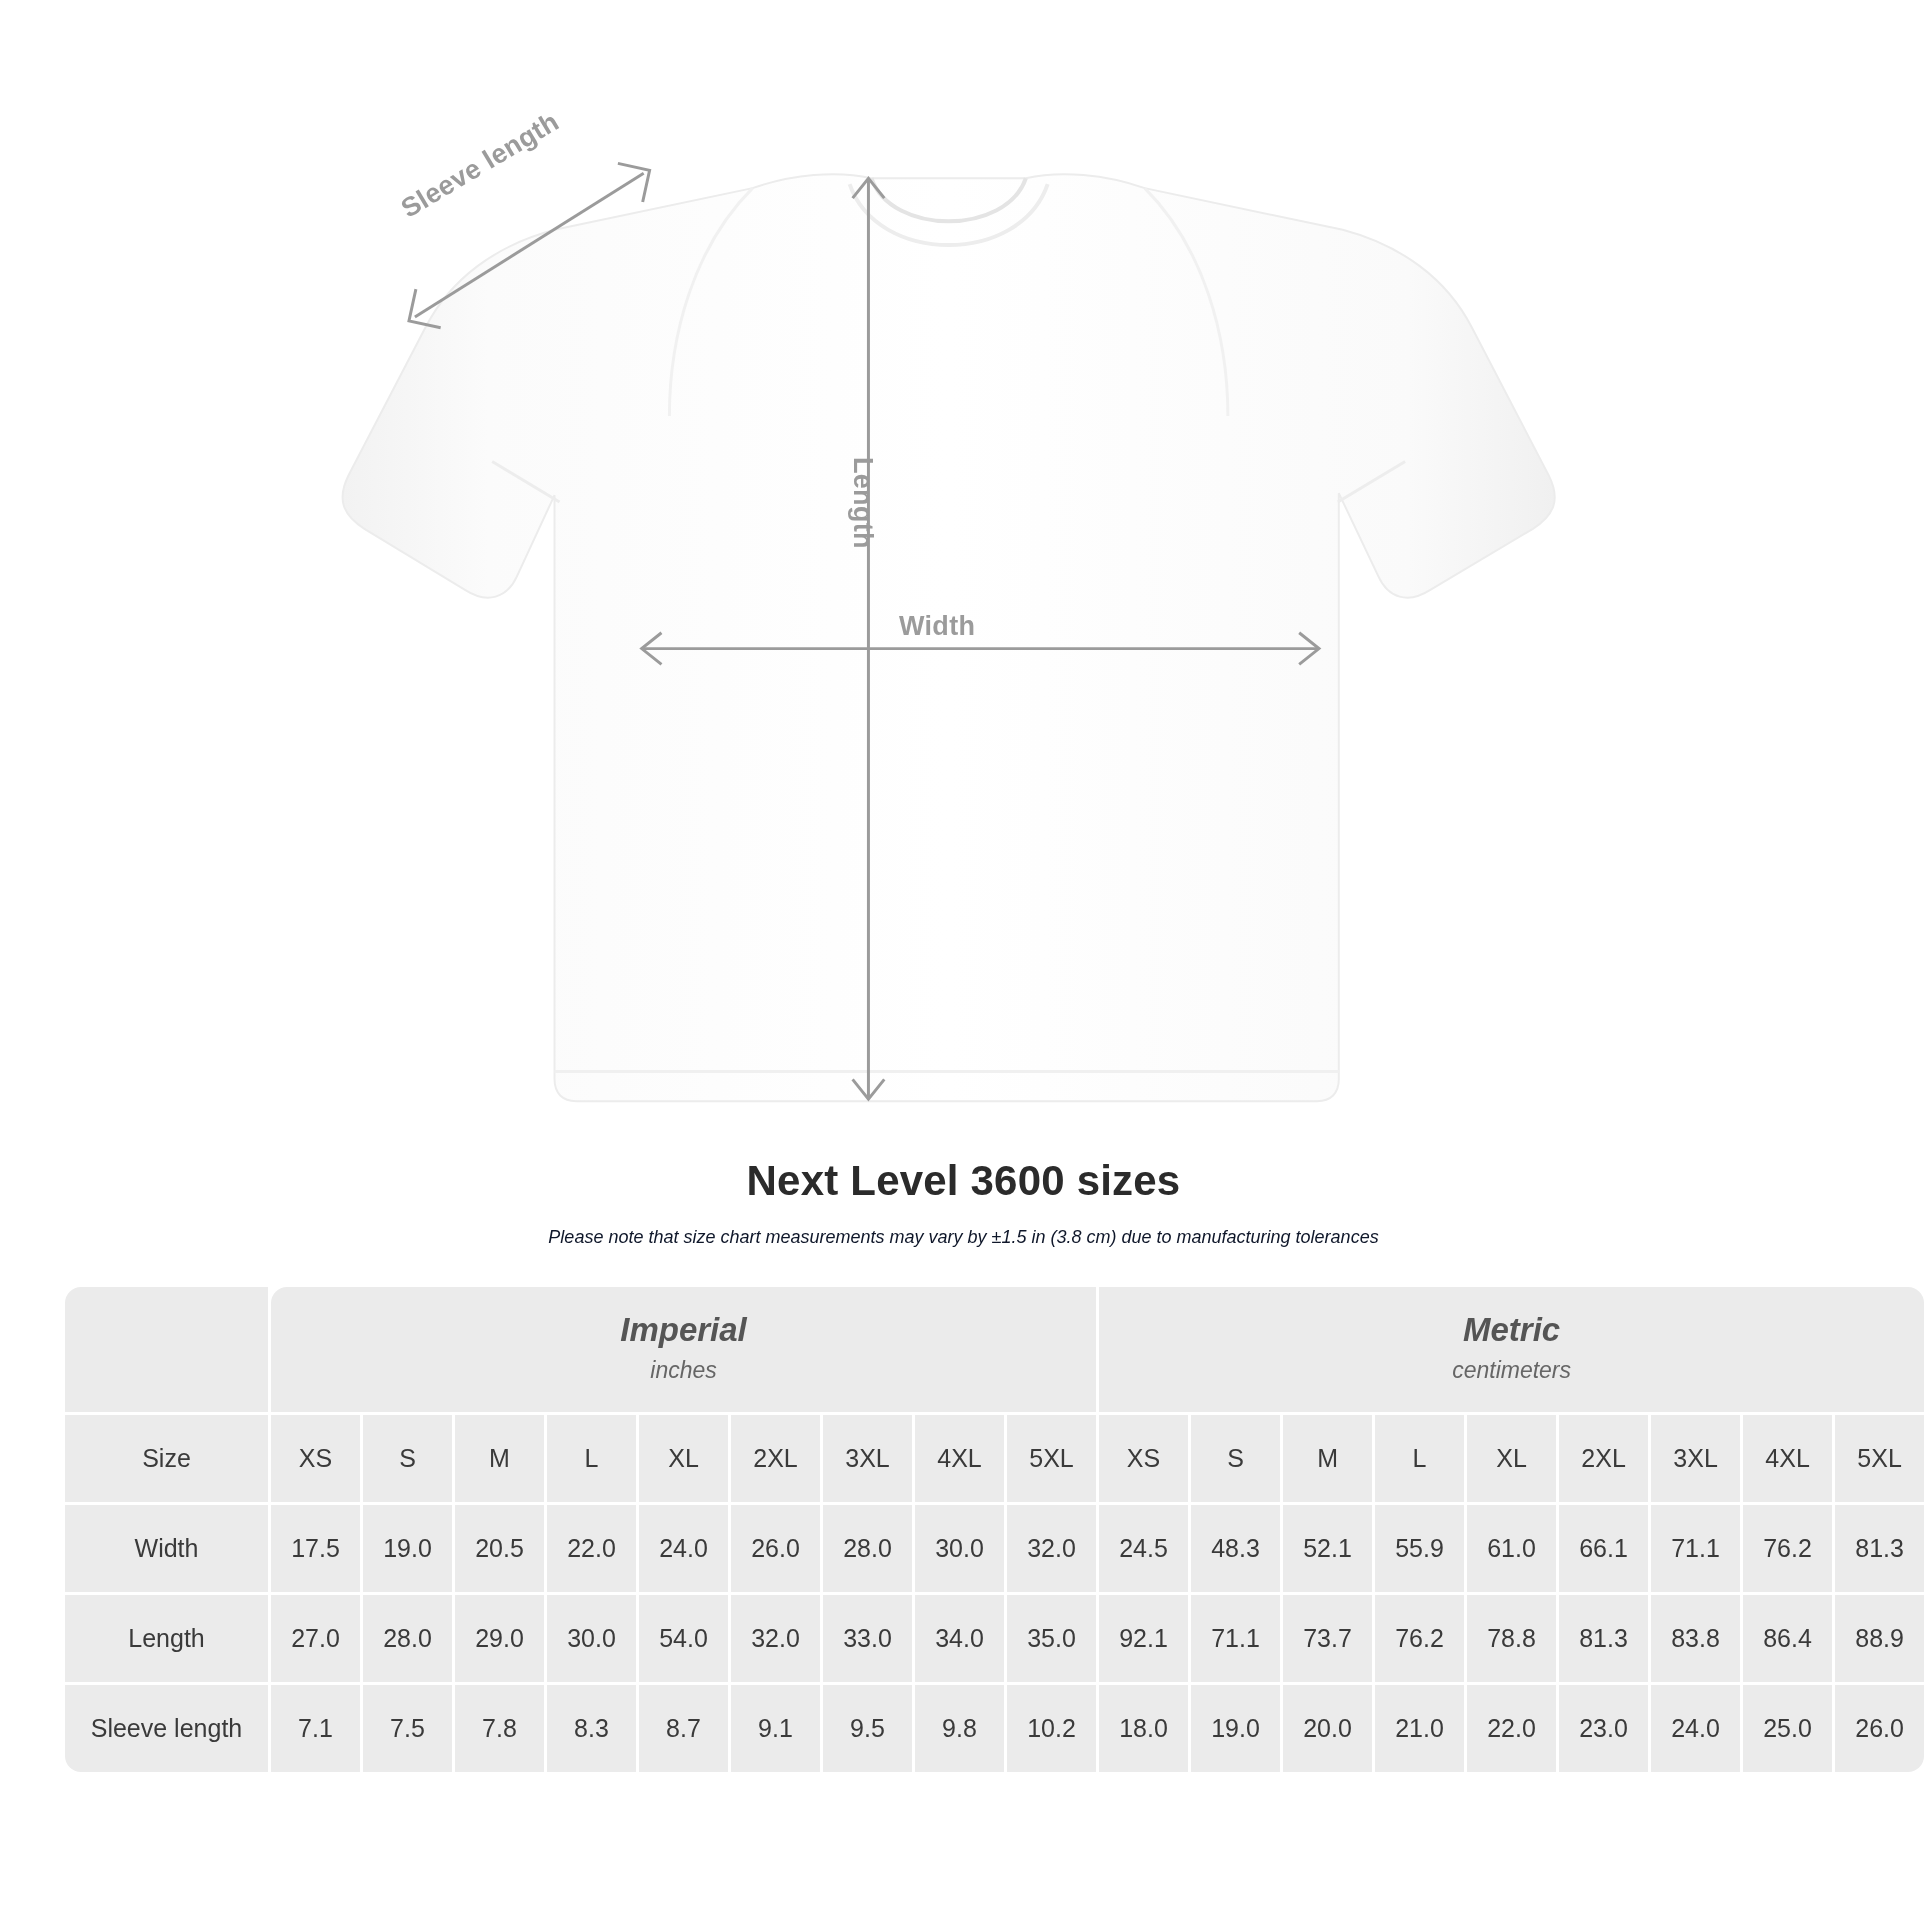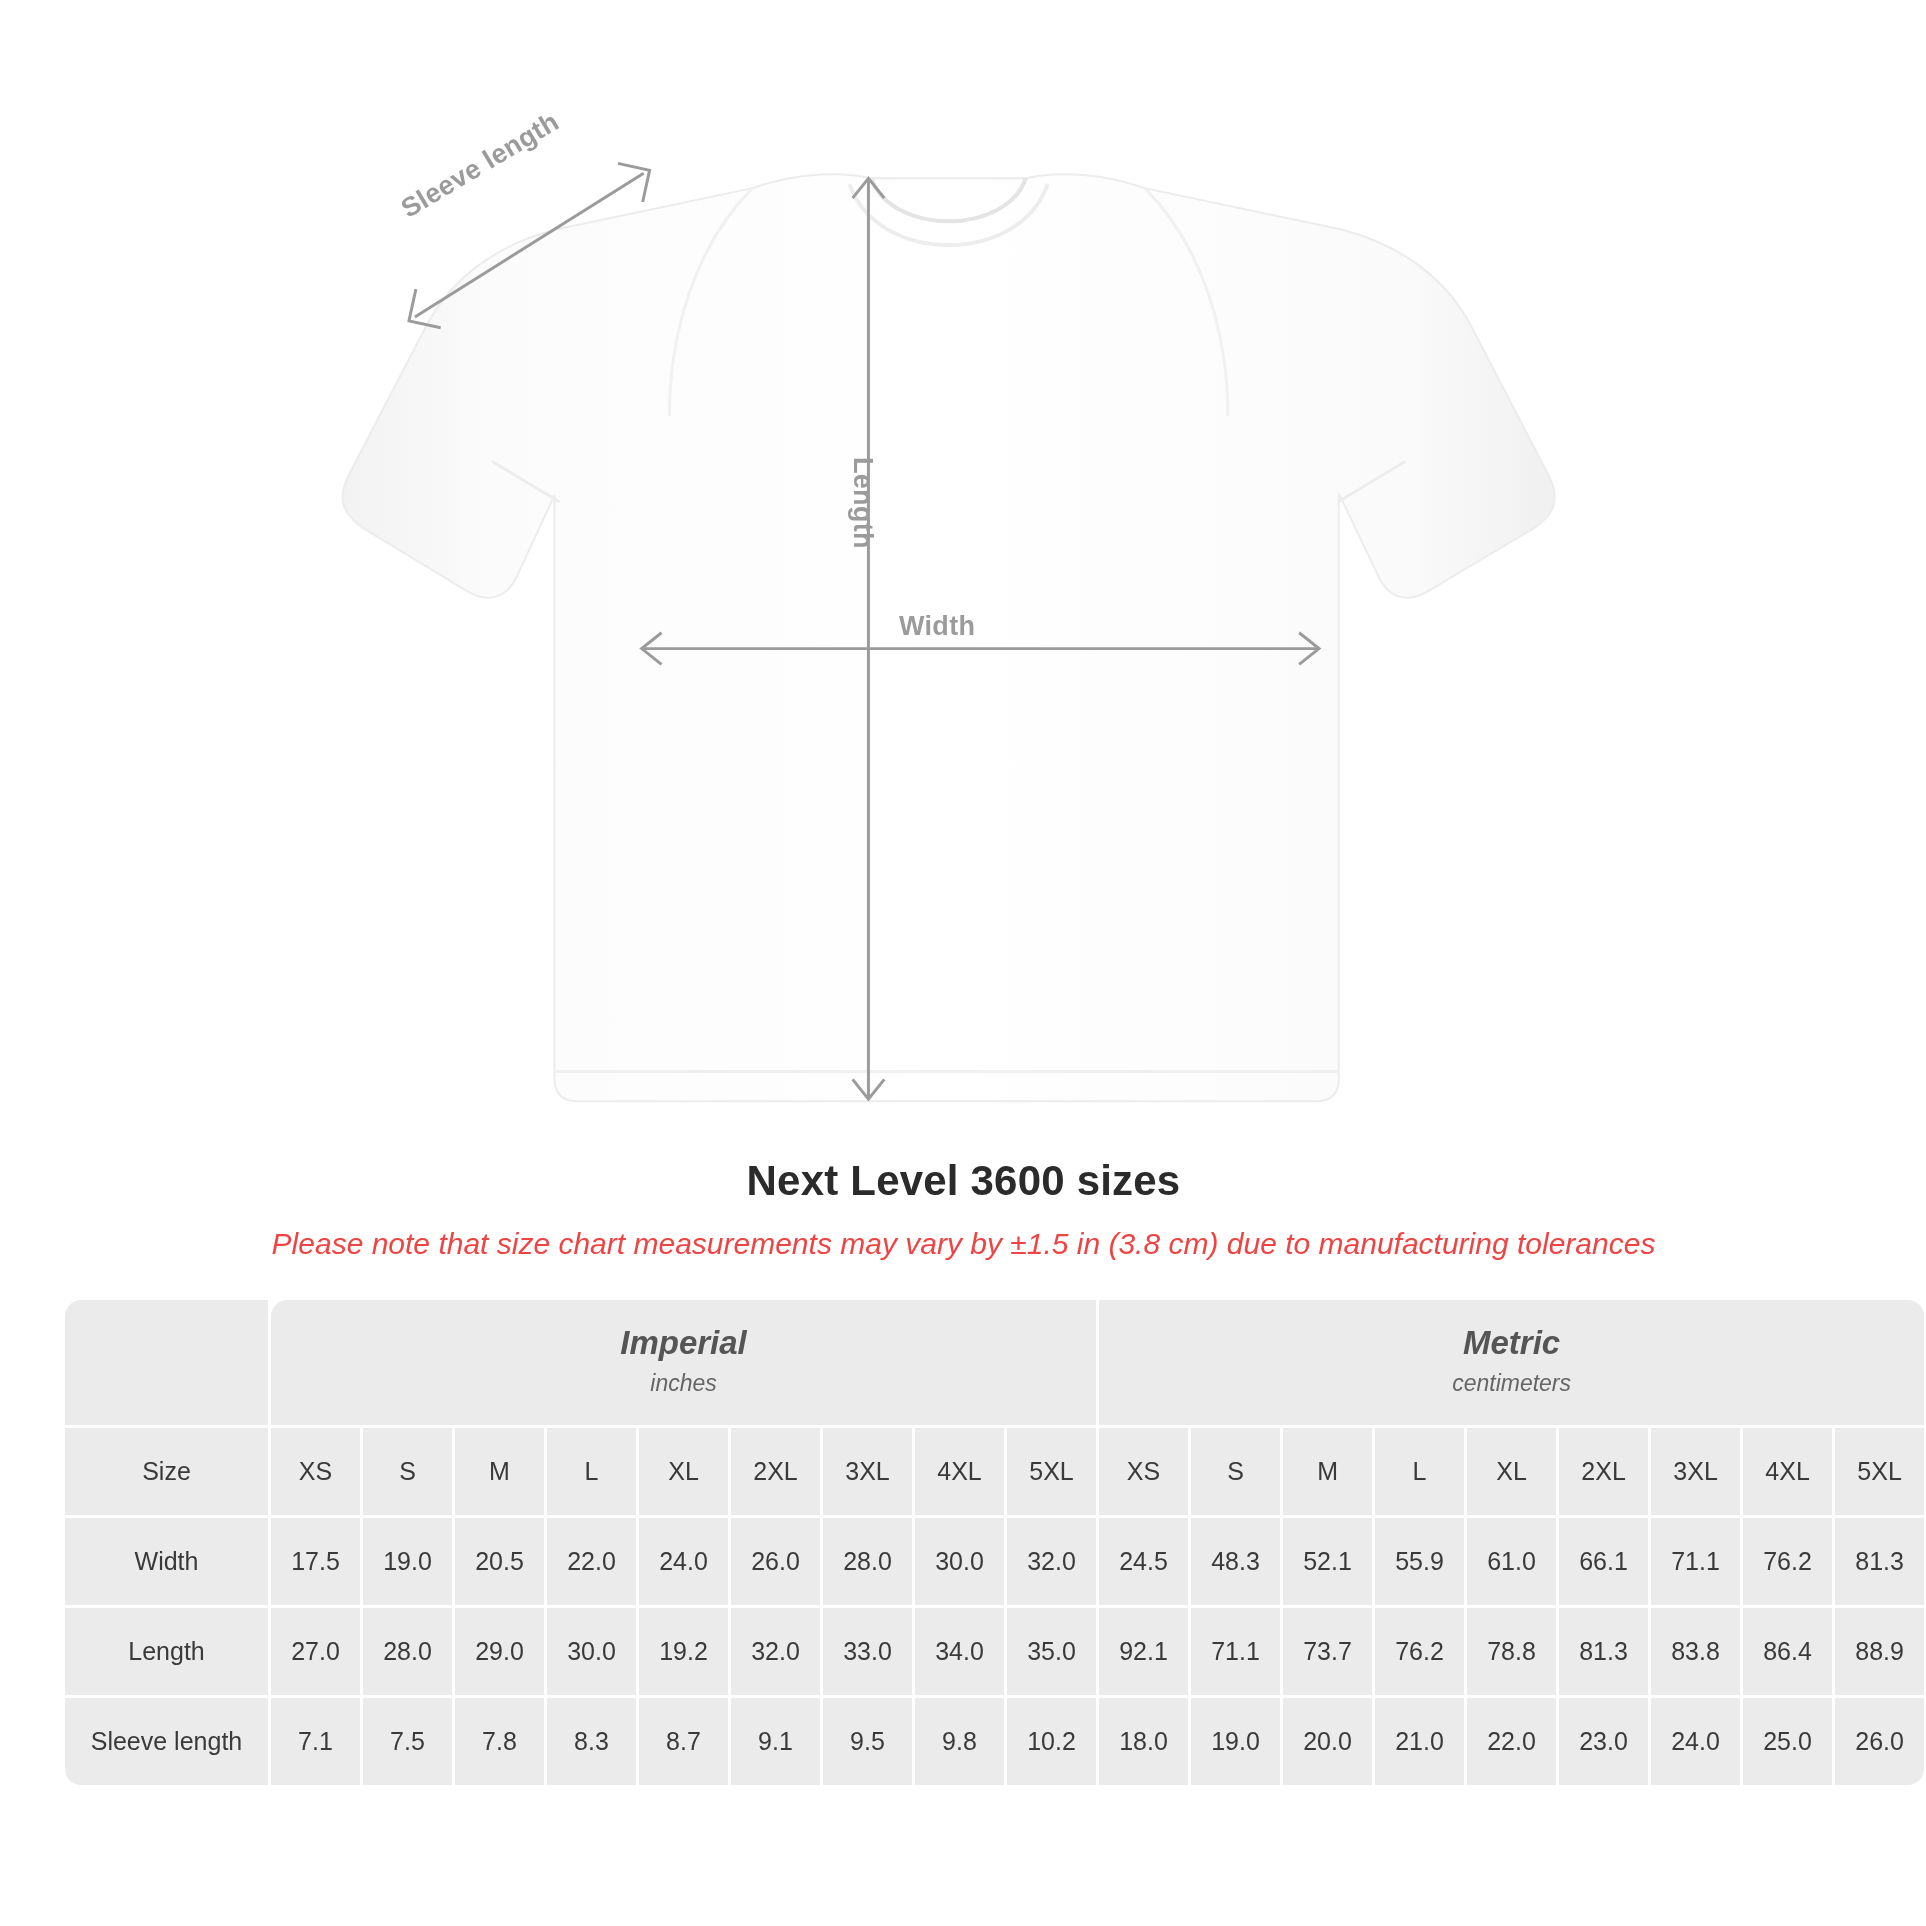--- a/index.html
+++ b/index.html
@@ -60,23 +60,23 @@
     margin-top: 38px;
   }
   .chart-title {
     font-size: 42px;
     font-weight: bold;
     color: #2b2b2b;
     margin: 16px;
     letter-spacing: 0.2px;
   }
   .chart-note {
-    font-size: 30px;
+    font-size: 18px;
     font-style: italic;
-    color: #ef4444;
+    color: #0f172a;
     margin-top: 22px;
   }
 
   
   .table-wrap {
     margin: 36px 62px 0 62px;
     width: 1802px;
   }
   table.size-table {
     border-collapse: separate;
@@ -289,21 +289,21 @@
           <td>71.1</td>
           <td>76.2</td>
           <td>81.3</td>
         </tr>
         <tr>
           <td class="row-head">Length</td>
           <td>27.0</td>
           <td>28.0</td>
           <td>29.0</td>
           <td>30.0</td>
-          <td>19.2</td>
+          <td>54.0</td>
           <td>32.0</td>
           <td>33.0</td>
           <td>34.0</td>
           <td>35.0</td>
           <td>92.1</td>
           <td>71.1</td>
           <td>73.7</td>
           <td>76.2</td>
           <td>78.8</td>
           <td>81.3</td>

